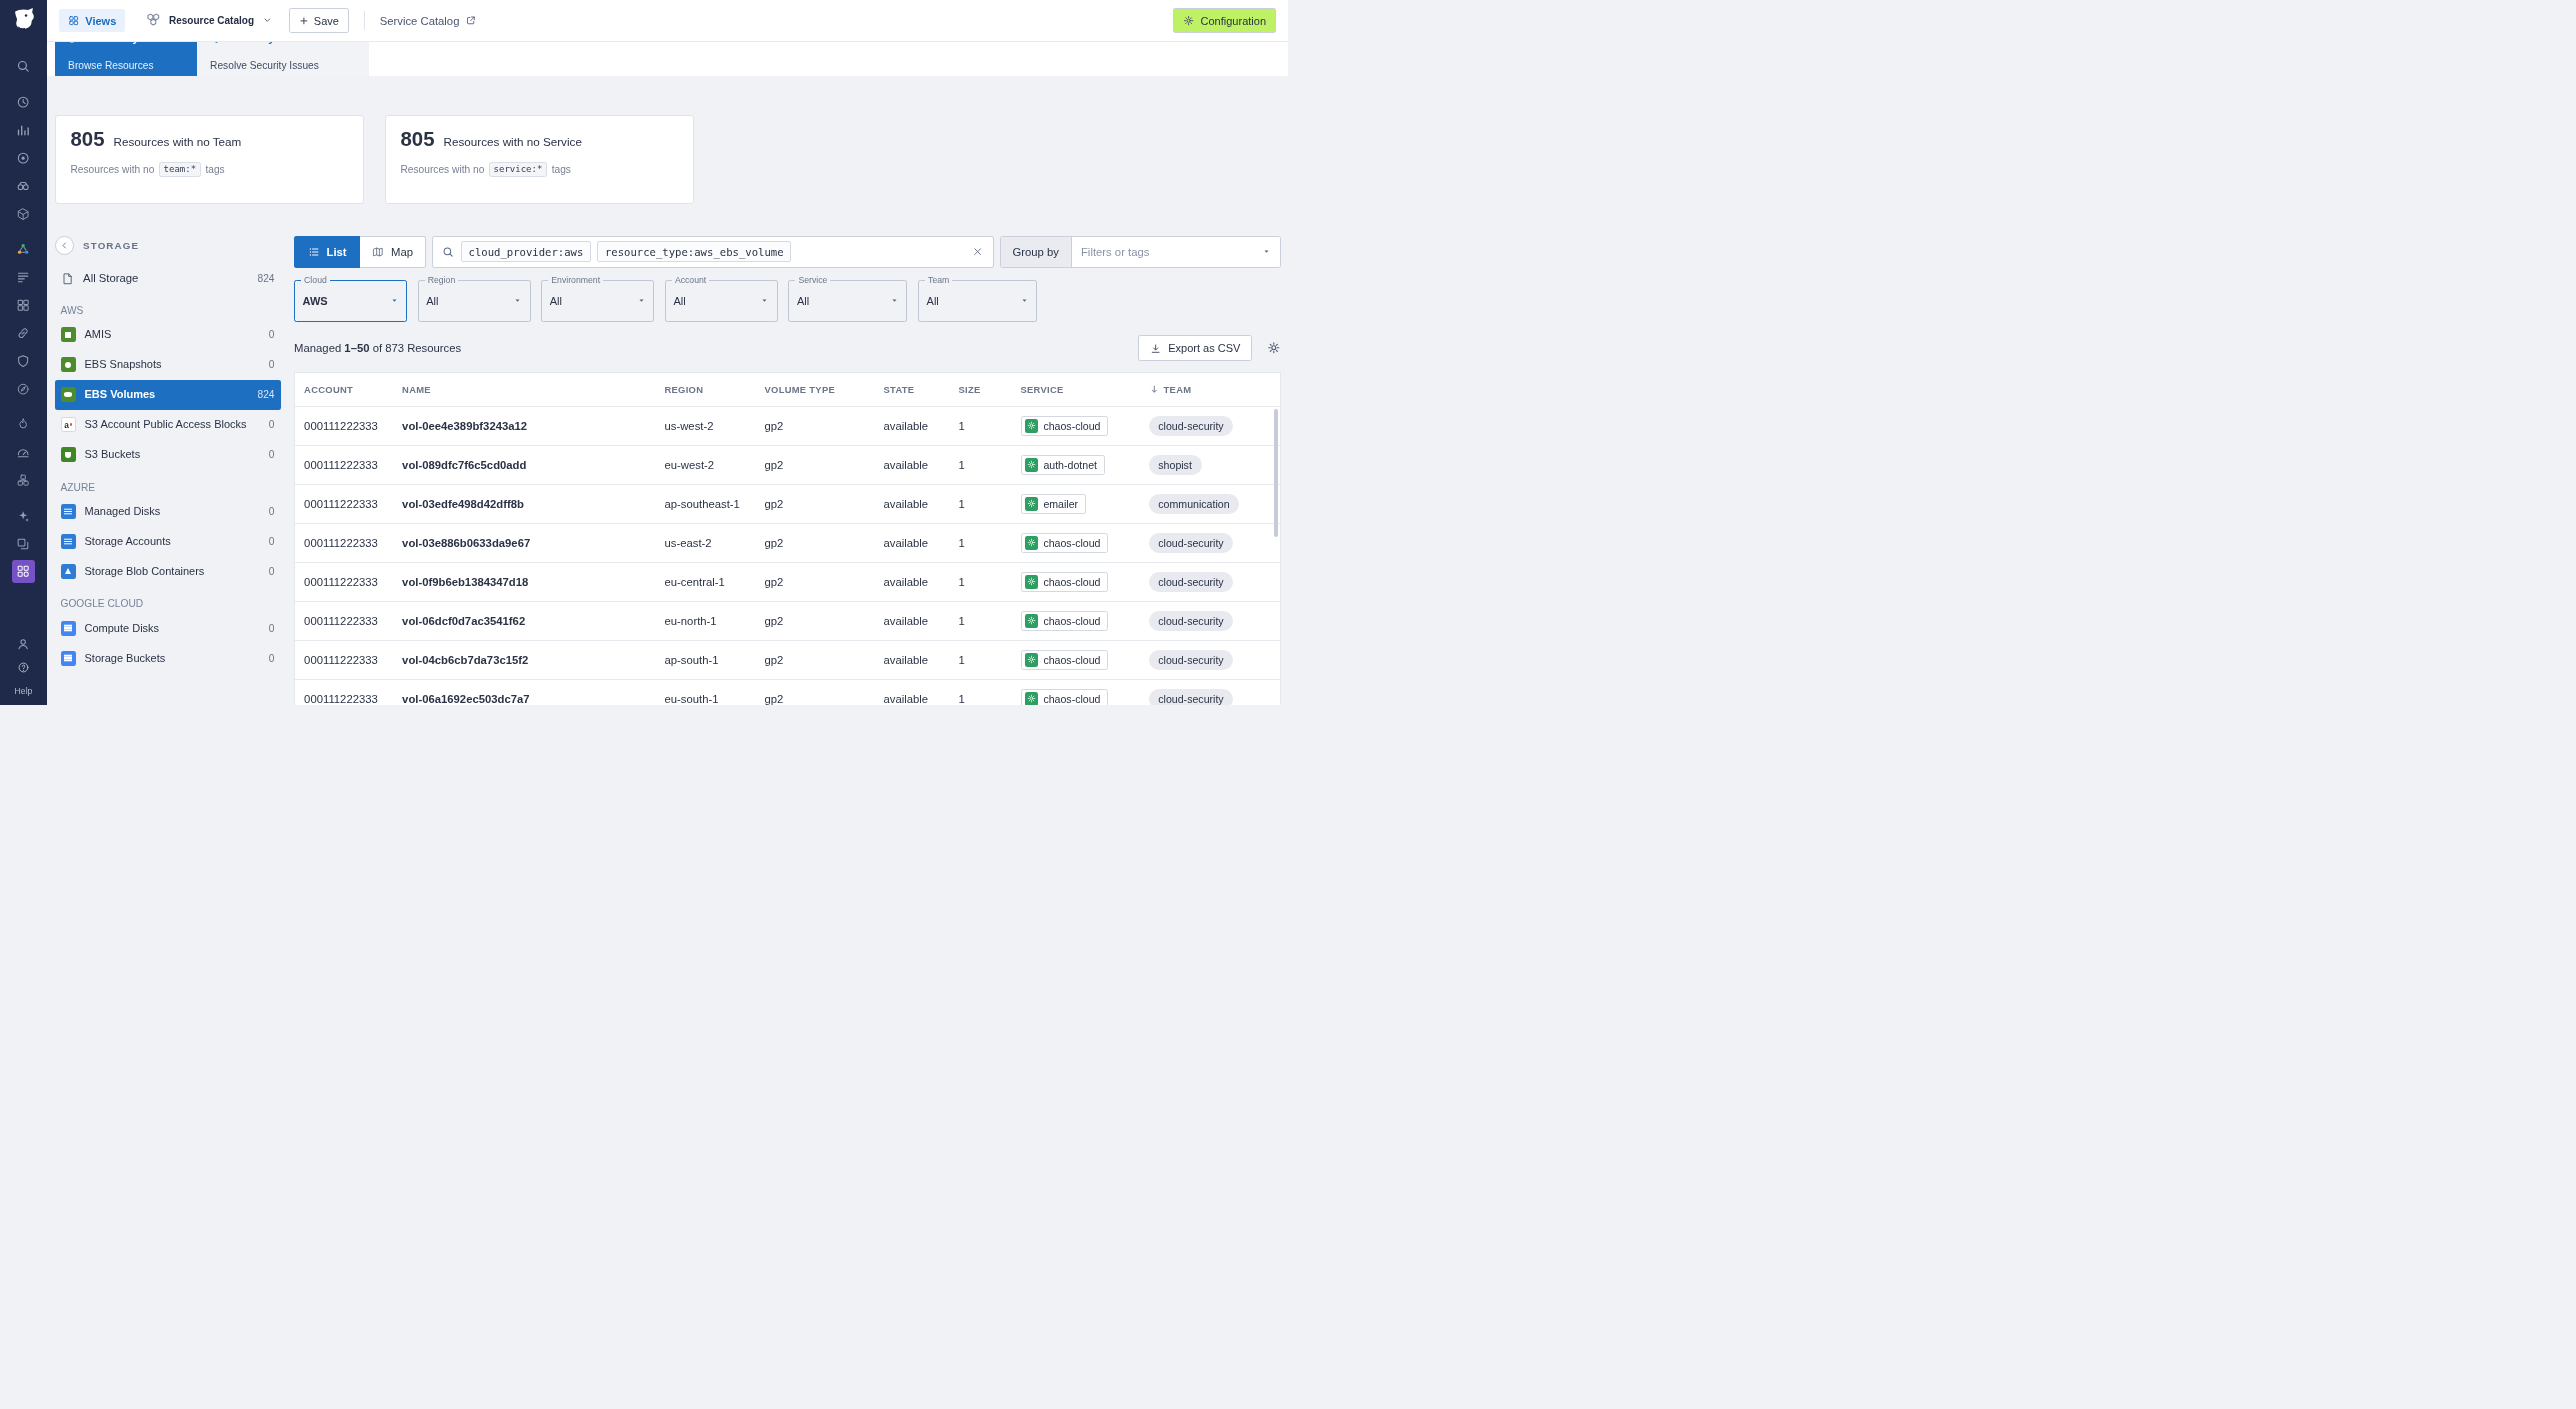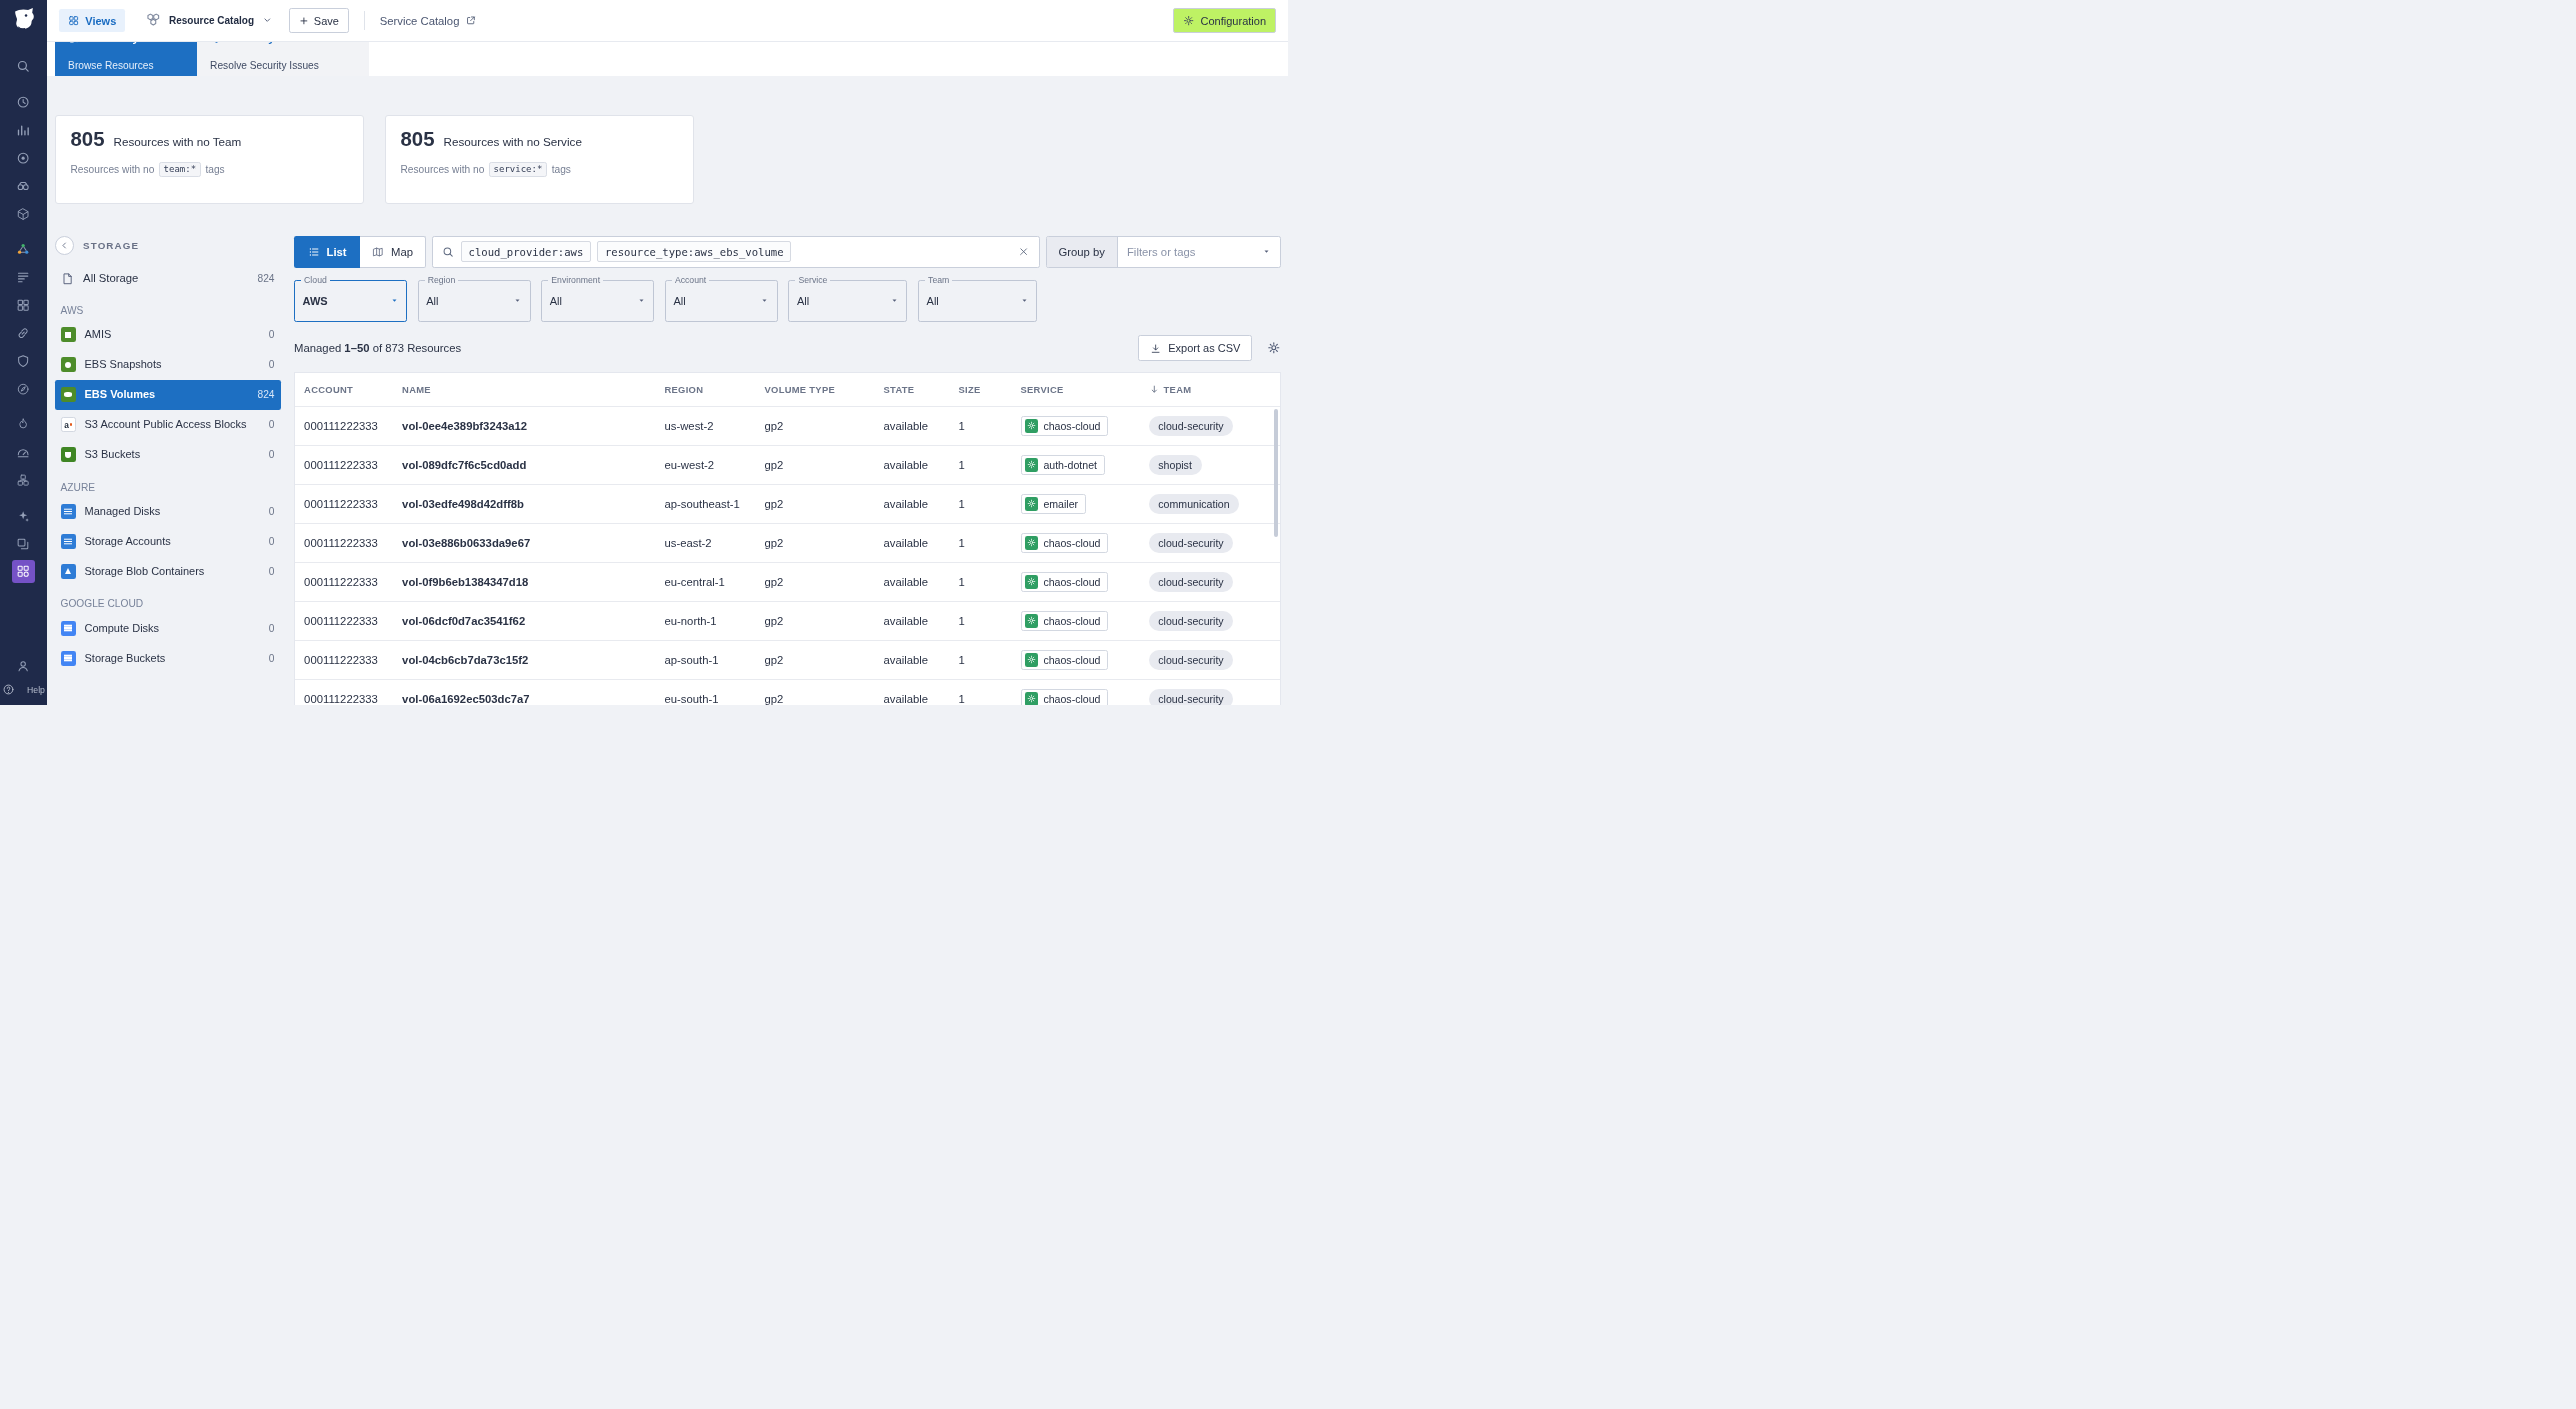--- a/index.html
+++ b/index.html
@@ -20,21 +20,21 @@
   
   .rail{position:absolute;left:0;top:0;bottom:0;width:47px;background:var(--railbg);
         display:flex;flex-direction:column;align-items:center;padding:5.3px 0 9px;z-index:5;}
   .logo{width:32px;height:32px;margin-bottom:18px;display:flex;align-items:center;justify-content:center;cursor:pointer;}
   .rail-group{display:flex;flex-direction:column;align-items:center;gap:5.3px;margin-bottom:13px;}
   .rail-icon{width:22.6px;height:22.6px;display:flex;align-items:center;justify-content:center;
              color:#95a0b8;border-radius:3px;cursor:pointer;}
   .rail-icon svg{width:14.3px;height:14.3px;}
   .rail-icon.active{background:#7552c6;color:#fff;}
   .rail-bottom{margin-top:auto;display:flex;flex-direction:column;align-items:center;gap:6px;color:#95a0b8;}
-  .help{display:flex;flex-direction:row;align-items:center;gap:12px;font-size:8.7px;color:#b6bdcd;cursor:pointer;}
+  .help{display:flex;flex-direction:column;align-items:center;gap:12px;font-size:8.7px;color:#b6bdcd;cursor:pointer;}
 
   
   .header{position:absolute;left:47px;right:0;top:0;height:42px;background:#fff;
           display:flex;align-items:center;padding:0 12px;border-bottom:0.8px solid #e7eaf0;z-index:4;}
   .views-btn{display:flex;align-items:center;gap:6px;background:#e8f1fc;color:var(--link);
              font-weight:700;font-size:11px;padding:5.3px 9px;border-radius:2.3px;cursor:pointer;}
   .title-group{display:flex;align-items:center;gap:7.5px;margin-left:19.6px;cursor:pointer;color:#7d879c;}
   .page-title{font-size:10px;font-weight:700;color:#222c42;}
   .chev{color:#56607a;}
   .save-btn{display:flex;align-items:center;gap:5.3px;border:0.8px solid var(--border);background:#fff;
@@ -111,21 +111,21 @@
   .seg-map{display:flex;align-items:center;gap:6.8px;background:#fff;border:0.8px solid var(--border);
            border-left:none;color:var(--ink);font-size:11.3px;padding:0 12px;border-radius:0 2.3px 2.3px 0;cursor:pointer;}
   .seg-map .i{color:#56607a;}
   .searchbox{flex:1;display:flex;align-items:center;gap:6.8px;background:#fff;border:0.8px solid var(--border);
              border-radius:2.3px;padding:0 9px;min-width:0;cursor:text;}
   .searchbox>.i{color:#5f6a80;}
   .tokens{display:flex;gap:6px;}
   .token{font-family:"DejaVu Sans Mono",monospace;font-size:10.6px;color:var(--ink);border:0.8px solid #d6dae2;
          background:#fbfcfd;border-radius:2px;padding:3.8px 6.8px;white-space:nowrap;}
   .clear-x{margin-left:auto;color:#56607a;cursor:pointer;}
-  .groupby{flex:none;width:235px;display:flex;border:0.8px solid var(--border);border-radius:2.3px;
+  .groupby{flex:none;width:281px;display:flex;border:0.8px solid var(--border);border-radius:2.3px;
            overflow:hidden;background:#fff;}
   .gb-label{background:#e9ebf1;display:flex;align-items:center;padding:0 12px;font-size:11.3px;
             color:var(--ink);border-right:0.8px solid var(--border);}
   .gb-value{flex:1;display:flex;align-items:center;padding:0 9px;color:#8a93a8;font-size:11.3px;cursor:pointer;}
   .gb-caret{margin-left:auto;color:#56607a;}
 
   .filters{display:flex;gap:10.6px;margin-top:12px;}
   .filter{position:relative;height:42px;border:0.8px solid #bfc6d4;border-radius:2.3px;width:113px;
           display:flex;align-items:center;padding:0 7.5px;cursor:pointer;}
   .filter:nth-child(5),.filter:nth-child(6){width:119px;}

